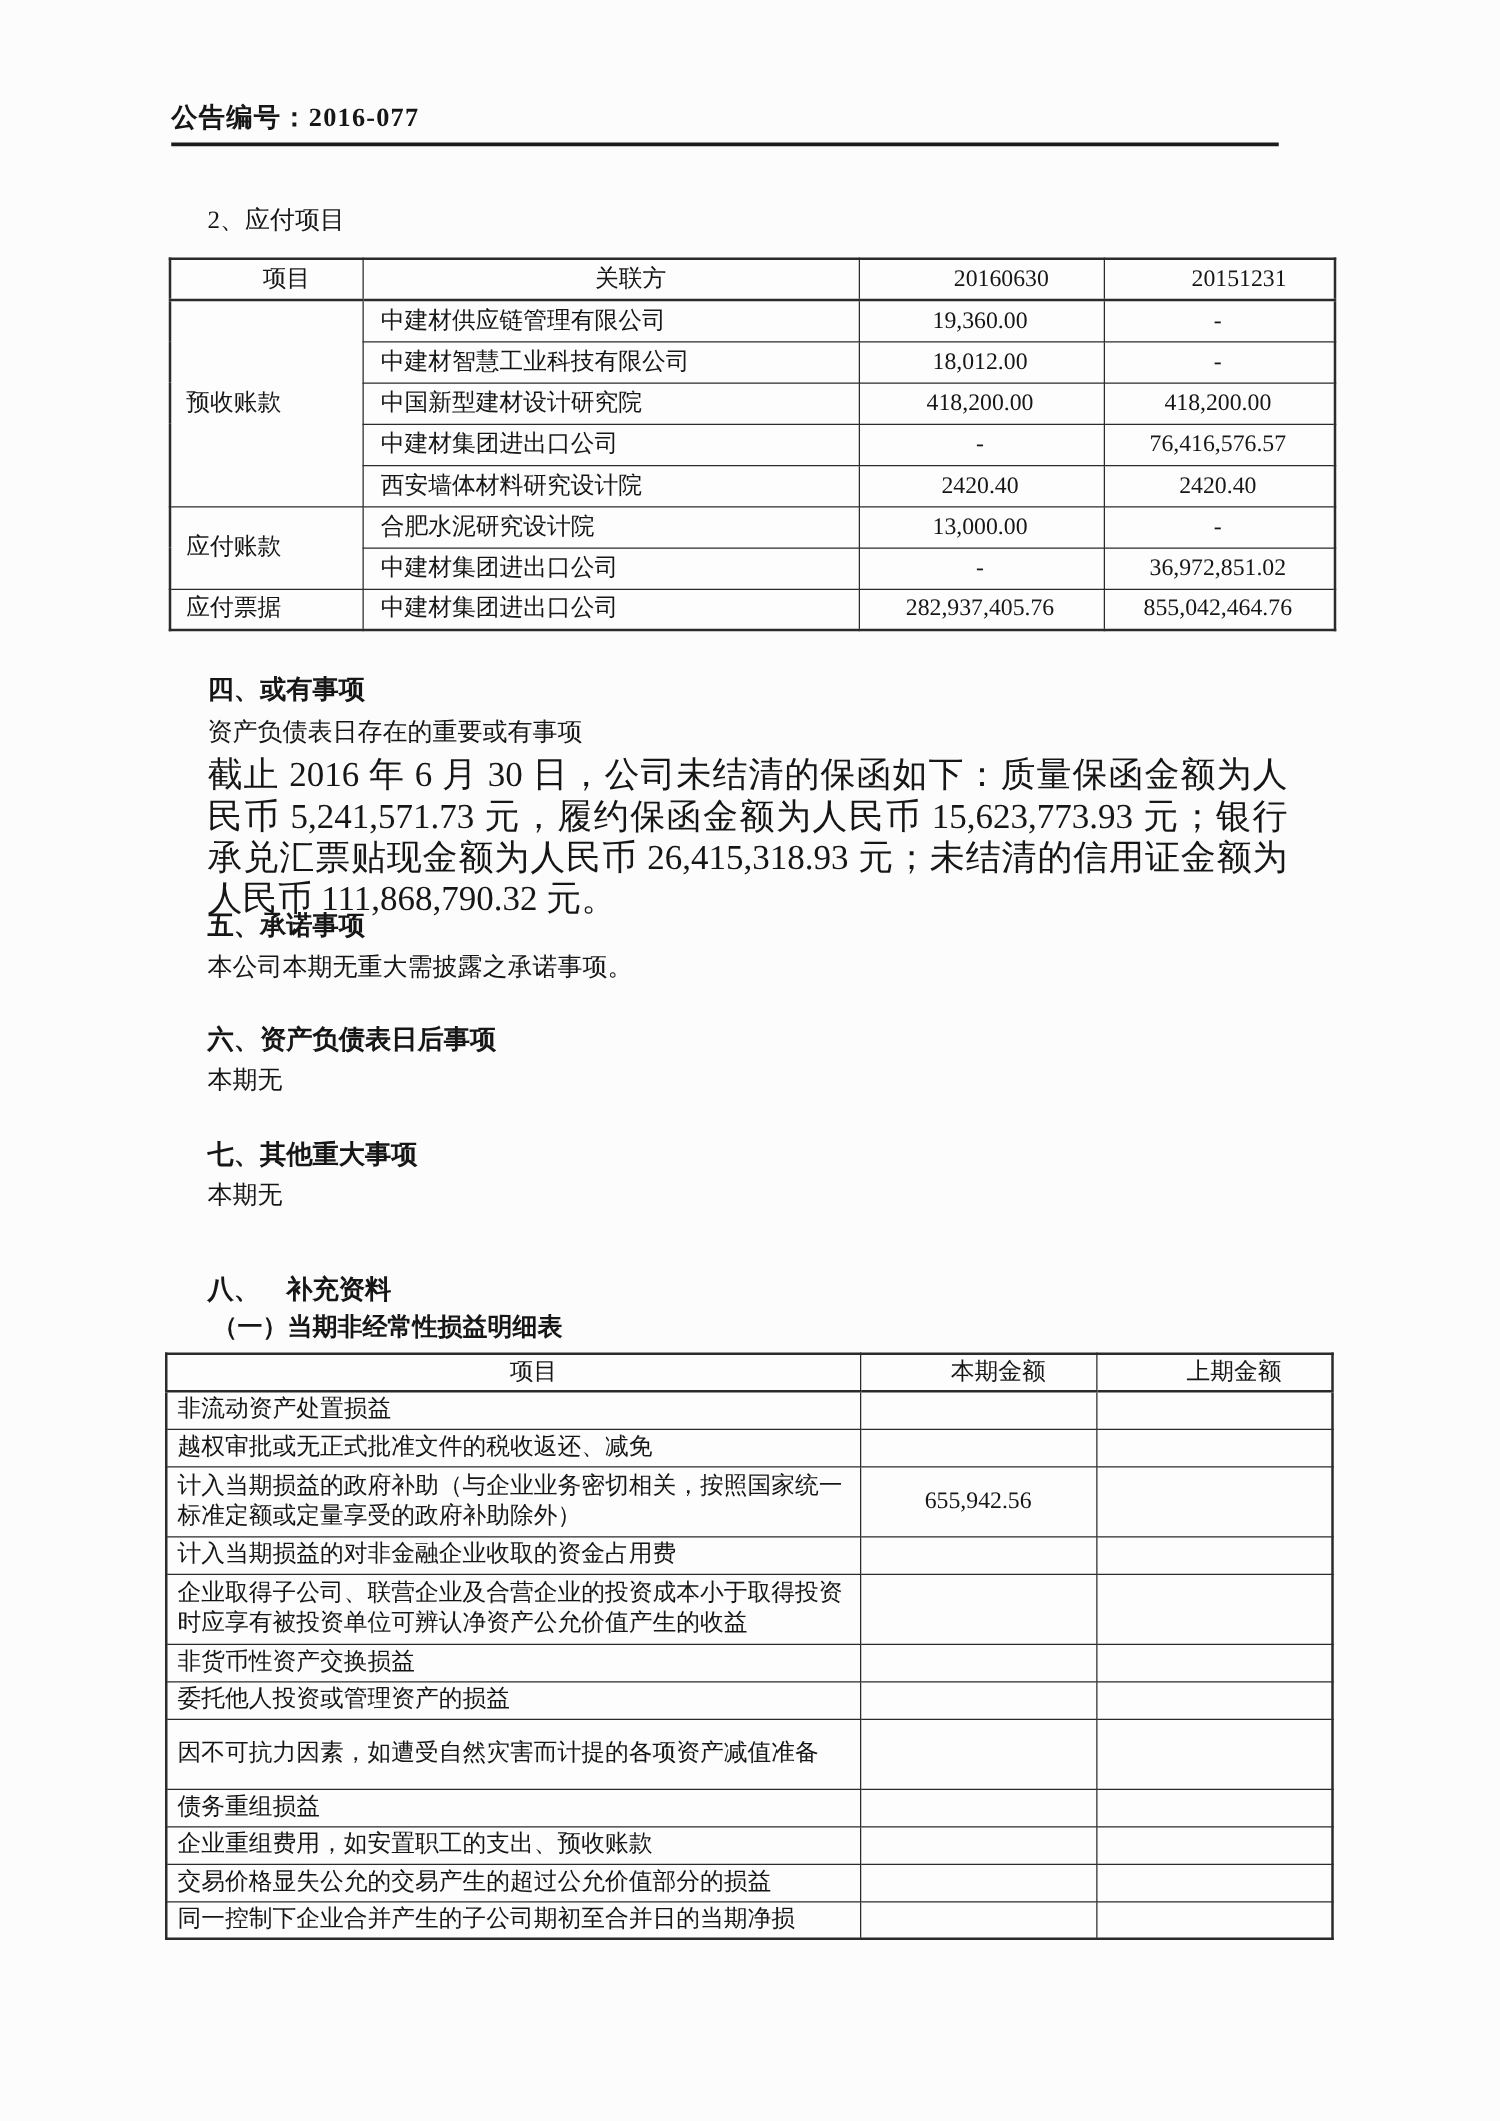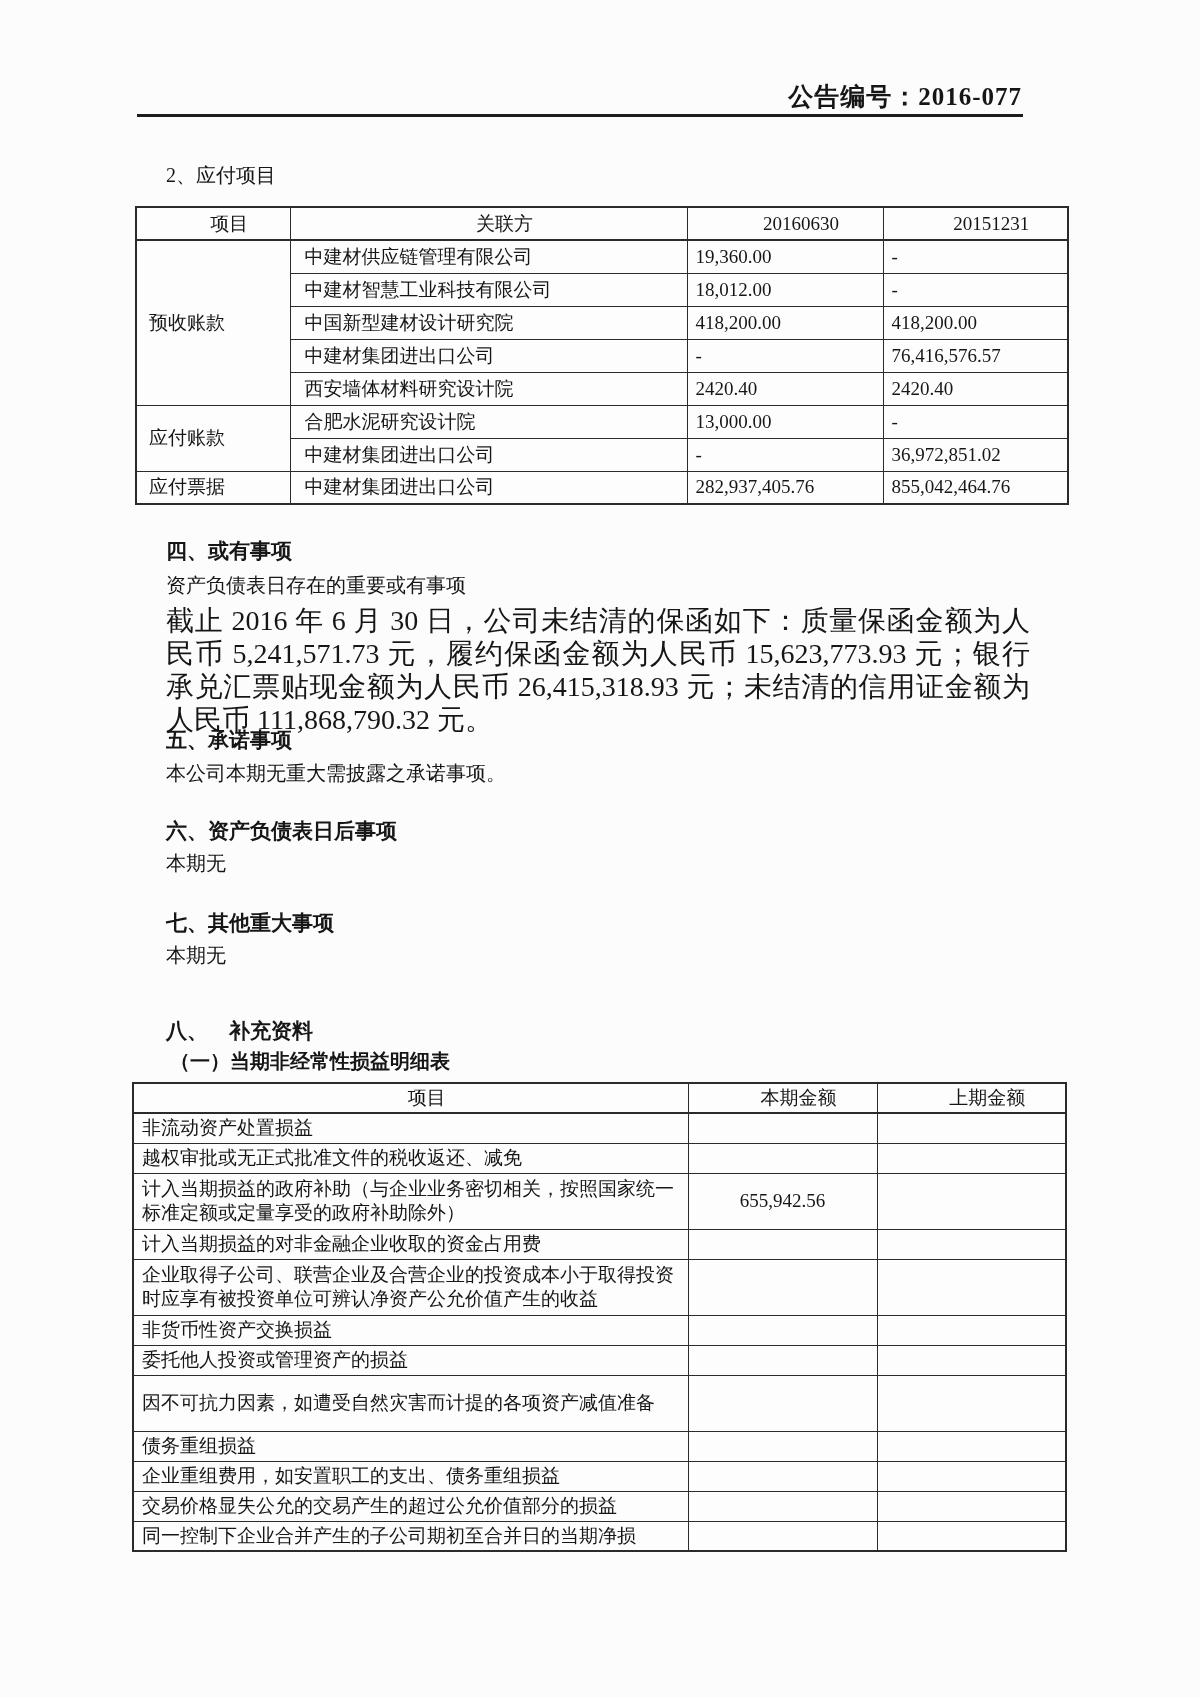--- a/index.html
+++ b/index.html
@@ -8,21 +8,21 @@
     background:#f7f7f7;
     font-family:"Liberation Serif","DejaVu Serif",serif;
     color:#161616;
   }
   .page{
     position:relative;width:1200px;height:1697px;
     background:#fcfcfc;overflow:hidden;
   }
   .announcement-no{
     position:absolute;top:80px;left:137px;width:885px;
-    text-align:right;font-size:25px;font-weight:700;letter-spacing:1px;
+    font-size:21px;font-weight:700;letter-spacing:1px;
   }
   .header-rule{
     position:absolute;top:114px;left:137px;width:886px;height:3px;
     background:#1c1c1c;
   }
   .sec-title{position:absolute;left:166px;font-size:20px;white-space:nowrap;}
   .sec-heading{position:absolute;left:166px;font-size:21px;font-weight:700;white-space:nowrap;}
   .sec-body{position:absolute;left:166px;font-size:20px;white-space:nowrap;}
   .para{
     position:absolute;left:166px;width:864px;
@@ -33,21 +33,21 @@
   .doc-table th,.doc-table td{
     border:1px solid #2b2b2b;font-weight:400;
     font-size:19px;line-height:24px;padding:2px 8px;overflow:hidden;
   }
   .doc-table{border:2px solid #2b2b2b;}
   .doc-table th{text-align:center;border-bottom:2px solid #2b2b2b;padding-left:40px;}
   #payables-table{top:206px;left:135px;width:932px;}
   #payables-table tr{height:33px;}
   #payables-table td.item-cell{text-align:left;padding-left:12px;}
   #payables-table td.party-cell{text-align:left;padding-left:14px;font-family:Liberation Serif, serif;}
-  #payables-table td.num-cell{text-align:left;padding-right:10px;}
+  #payables-table td.num-cell{text-align:center;padding-right:10px;}
   #nonrecurring-table{top:1082px;left:132px;width:933px;}
   #nonrecurring-table tr.single{height:30px;}
   #nonrecurring-table tr.double{height:56px;}
   #nonrecurring-table tr.head{height:30px;}
   #nonrecurring-table td.label-cell{text-align:left;padding-left:8px;}
   #nonrecurring-table td.amount-cell{text-align:center;}
 </style>
 </head>
 <body>
 
@@ -189,21 +189,21 @@
         <td class="label-cell">因不可抗力因素，如遭受自然灾害而计提的各项资产减值准备</td>
         <td class="amount-cell"></td>
         <td class="amount-cell"></td>
       </tr>
       <tr class="single">
         <td class="label-cell">债务重组损益</td>
         <td class="amount-cell"></td>
         <td class="amount-cell"></td>
       </tr>
       <tr class="single">
-        <td class="label-cell">企业重组费用，如安置职工的支出、债务重组损益</td>
+        <td class="label-cell">企业重组费用，如安置职工的支出、预收账款</td>
         <td class="amount-cell"></td>
         <td class="amount-cell"></td>
       </tr>
       <tr class="single">
         <td class="label-cell">交易价格显失公允的交易产生的超过公允价值部分的损益</td>
         <td class="amount-cell"></td>
         <td class="amount-cell"></td>
       </tr>
       <tr class="single">
         <td class="label-cell">同一控制下企业合并产生的子公司期初至合并日的当期净损</td>

